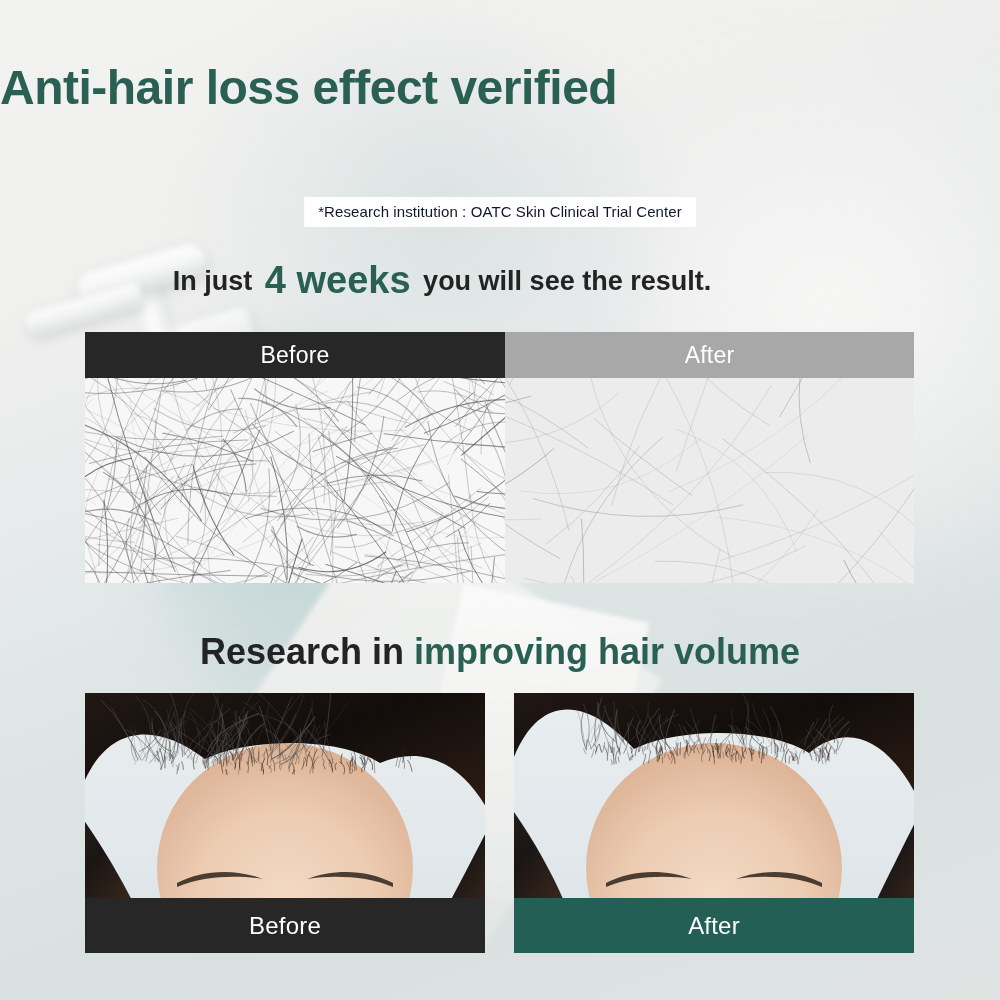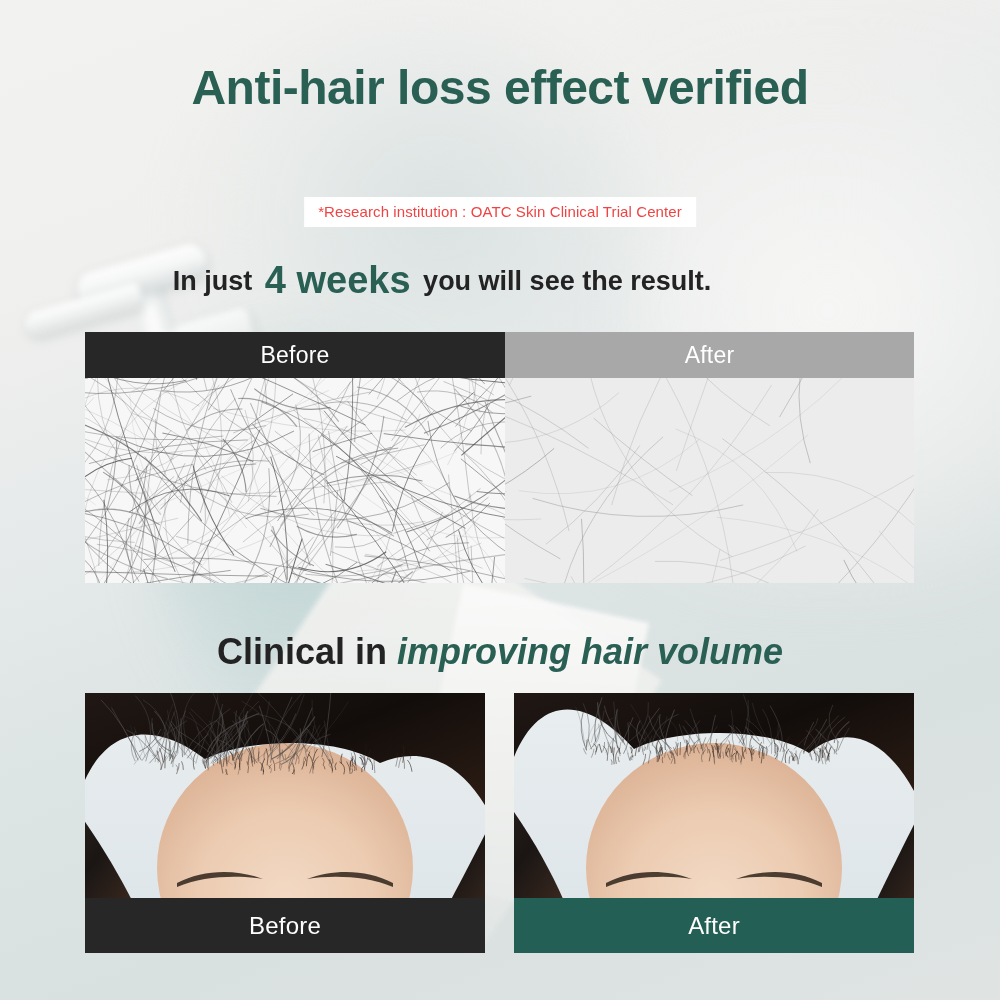--- a/index.html
+++ b/index.html
@@ -113,34 +113,34 @@
     filter:blur(1.3px);
     color:rgba(160,172,172,.45);
     font-size:17px; font-weight:bold; letter-spacing:1px;
     line-height:34px;
     white-space:nowrap;
   }
 
   
   .headline {
     position:absolute; left:0; top:62px; width:1000px;
-    text-align:center;
+    text-align:left;
     color:#2a5f54;
     font-size:48px;
     font-weight:bold;
     line-height:52px;
     letter-spacing:-.5px;
   }
   .headline .l2 { display:block; }
 
   .institution {
     position:absolute; left:50%; top:197px;
     transform:translateX(-50%);
     background:#ffffff;
-    color:#ef4444;
+    color:#0f172a;
     font-size:15px;
     padding:6px 14px 7px 14px;
     white-space:nowrap;
     letter-spacing:.1px;
   }
 
   .subline {
     position:absolute; left:0; top:259px; width:884px;
     text-align:center;
     color:#232323;
@@ -157,21 +157,21 @@
   }
 
   .section2-title {
     position:absolute; left:0; top:631px; width:1000px;
     text-align:center;
     color:#232323;
     font-size:36px;
     font-weight:bold;
     white-space:nowrap;
   }
-  .section2-title .accent { color:#2a5f54;font-style:italic; }
+  .section2-title .accent { color:#2a5f54; }
 
   
   .compare1 { position:absolute; left:85px; top:332px; width:829px; height:251px; }
   .c1-bars { display:flex; height:46px; }
   .c1-bar {
     display:flex; align-items:center; justify-content:center;
     color:#ffffff; font-size:23px; letter-spacing:.2px;
   }
   .c1-bar.before { width:420px; background:#272727; }
   .c1-bar.after  { width:409px; background:#a8a8a8; }
@@ -594,21 +594,21 @@
             <path d="M187.5 117.7 Q135.9 81.9 88.8 40.2" fill="none" stroke="#8f9295" stroke-width="0.87" opacity="0.45"></path>
             <path d="M264.8 47.7 Q159.4 -14.5 118.2 -129.7" fill="none" stroke="#8f9295" stroke-width="0.94" opacity="0.31"></path>
             <path d="M55.4 180.9 Q-35.9 131.0 -102.3 50.9" fill="none" stroke="#8f9295" stroke-width="0.67" opacity="0.69"></path>
             <path d="M238.2 126.9 Q132.0 152.9 27.6 120.4" fill="none" stroke="#8f9295" stroke-width="0.76" opacity="0.61"></path>
           </svg>
       </div>
     </div>
   </div>
 
   <h2 class="section2-title">
-    <span>Clinical in </span><span class="accent">improving hair volume</span>
+    <span>Research in </span><span class="accent">improving hair volume</span>
   </h2>
 
   <div class="compare2">
     <div class="photo-col left">
       <div class="photo">
         <svg viewBox="0 0 400 205" preserveAspectRatio="none" id="face-before">
             <defs>
               <linearGradient id="bg11" x1="0" y1="0" x2="0" y2="1">
                 <stop offset="0" stop-color="#e9eef0"></stop>
                 <stop offset="1" stop-color="#dfe6e9"></stop>

